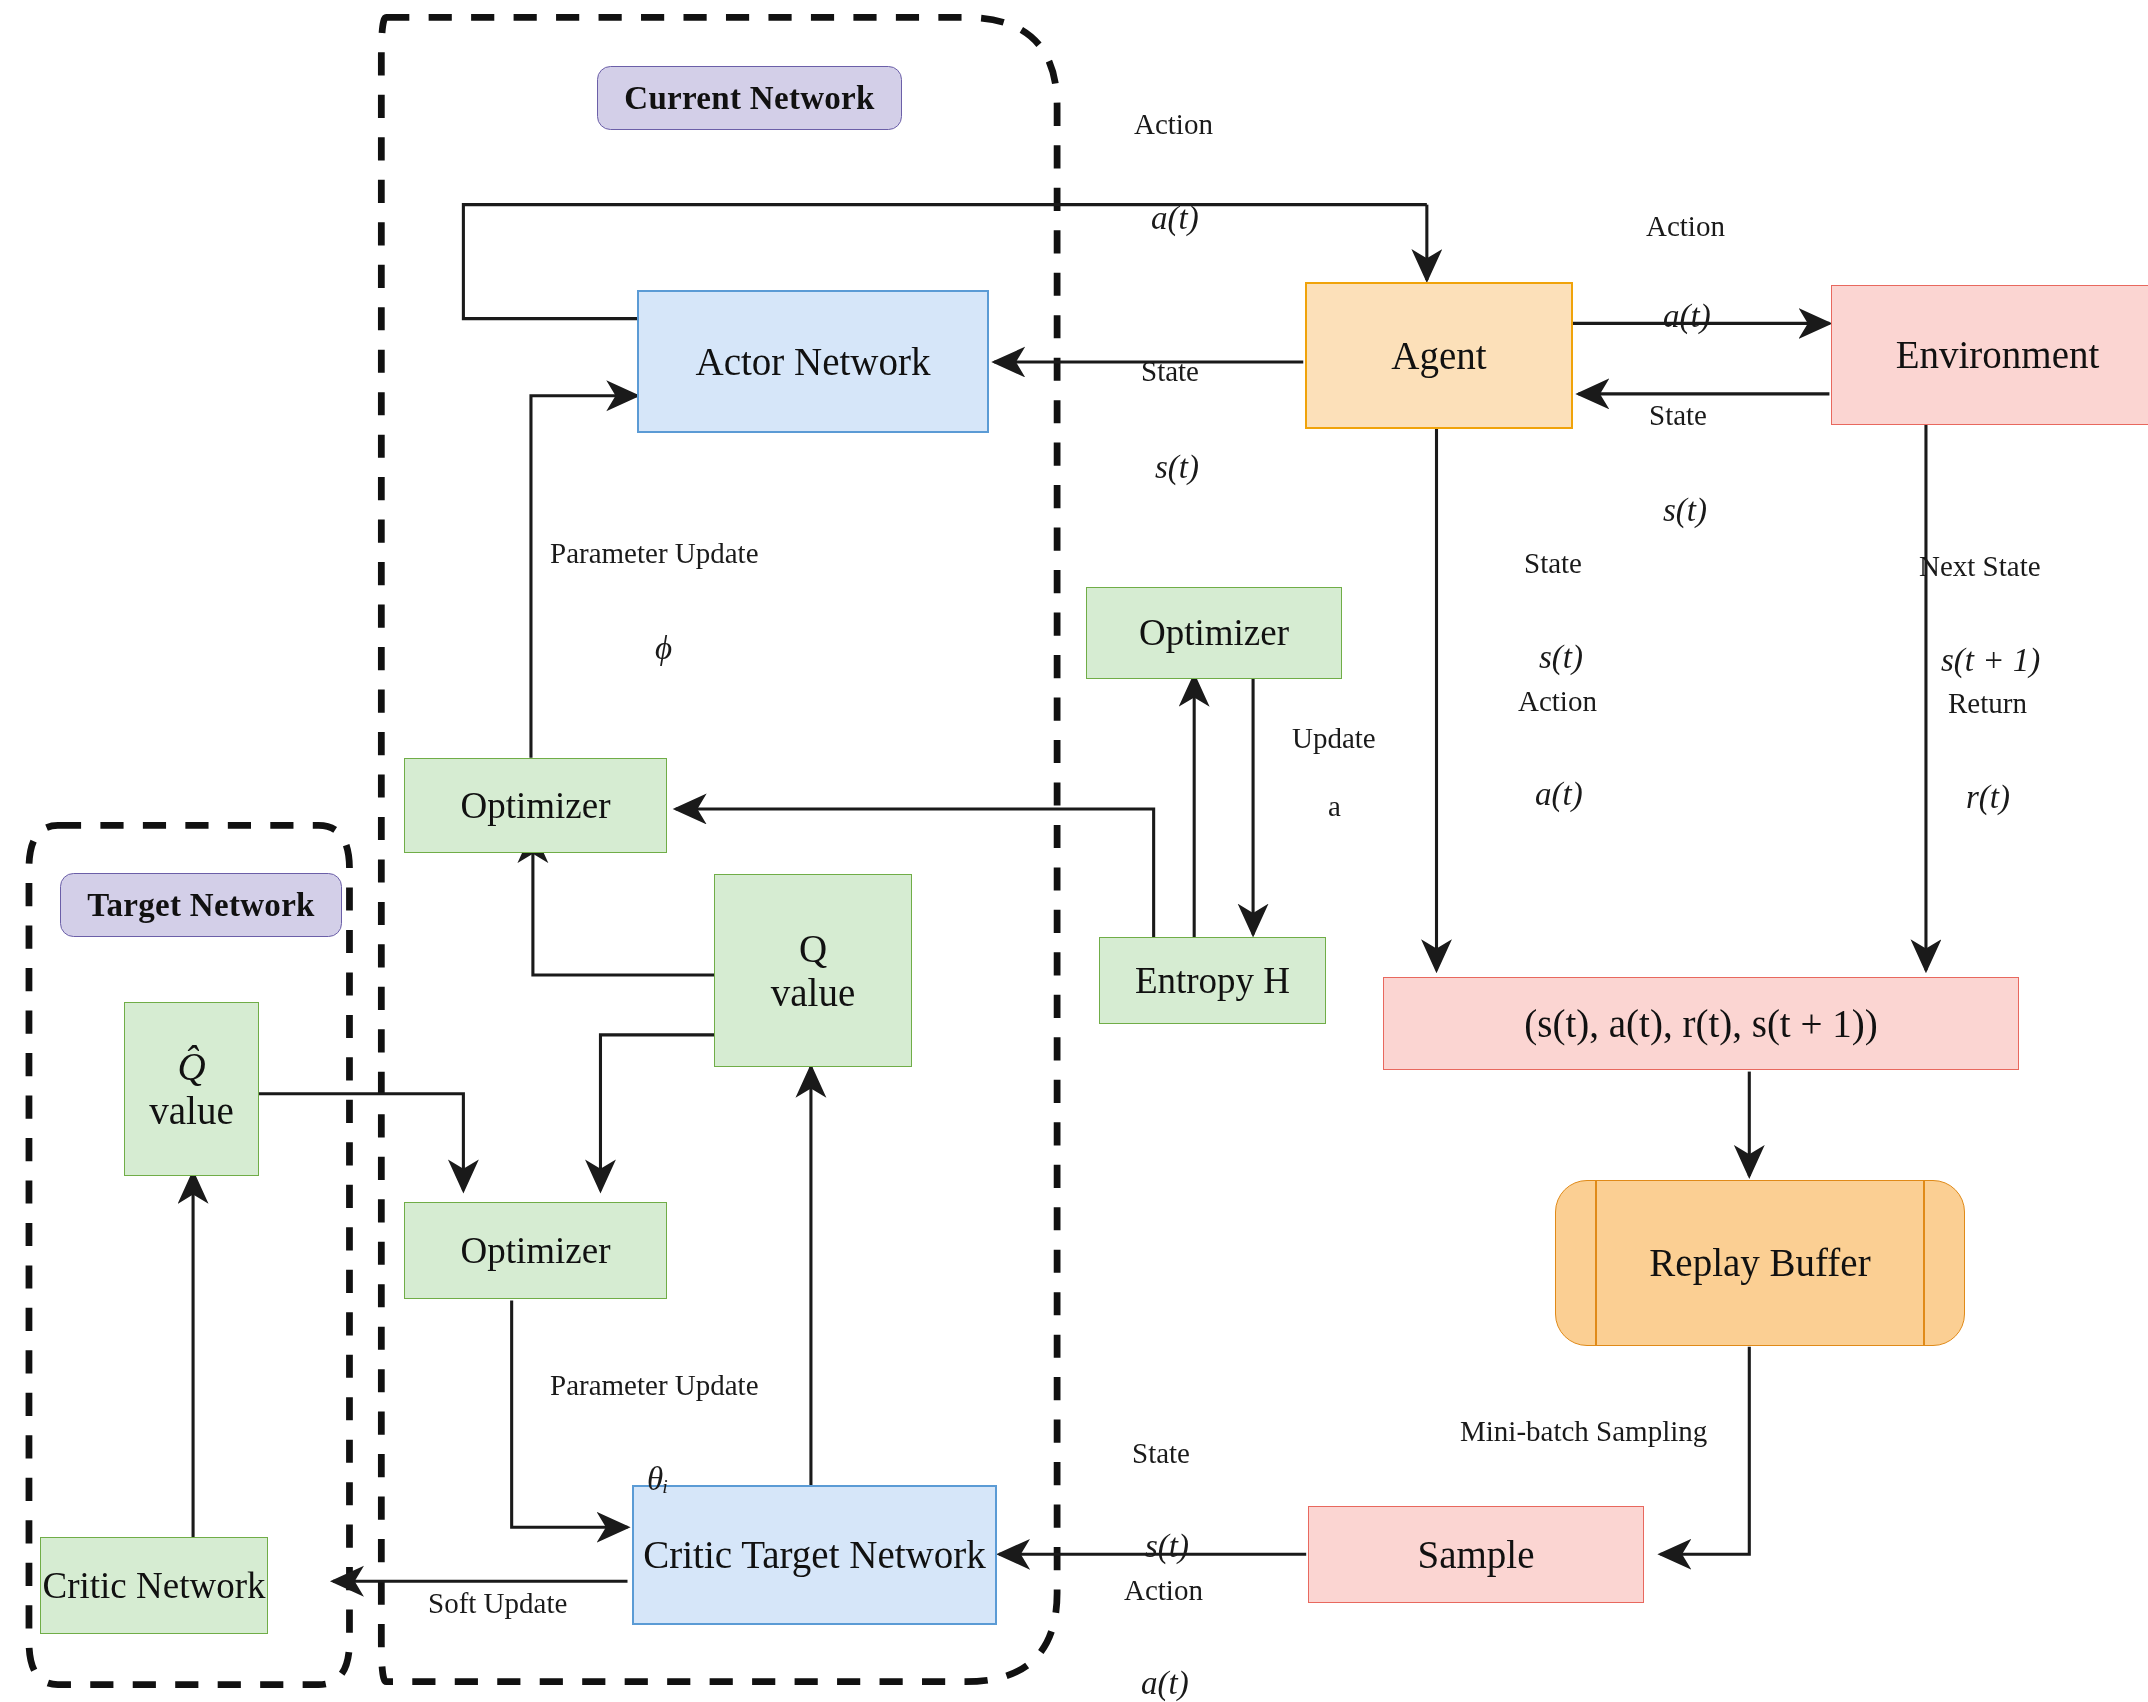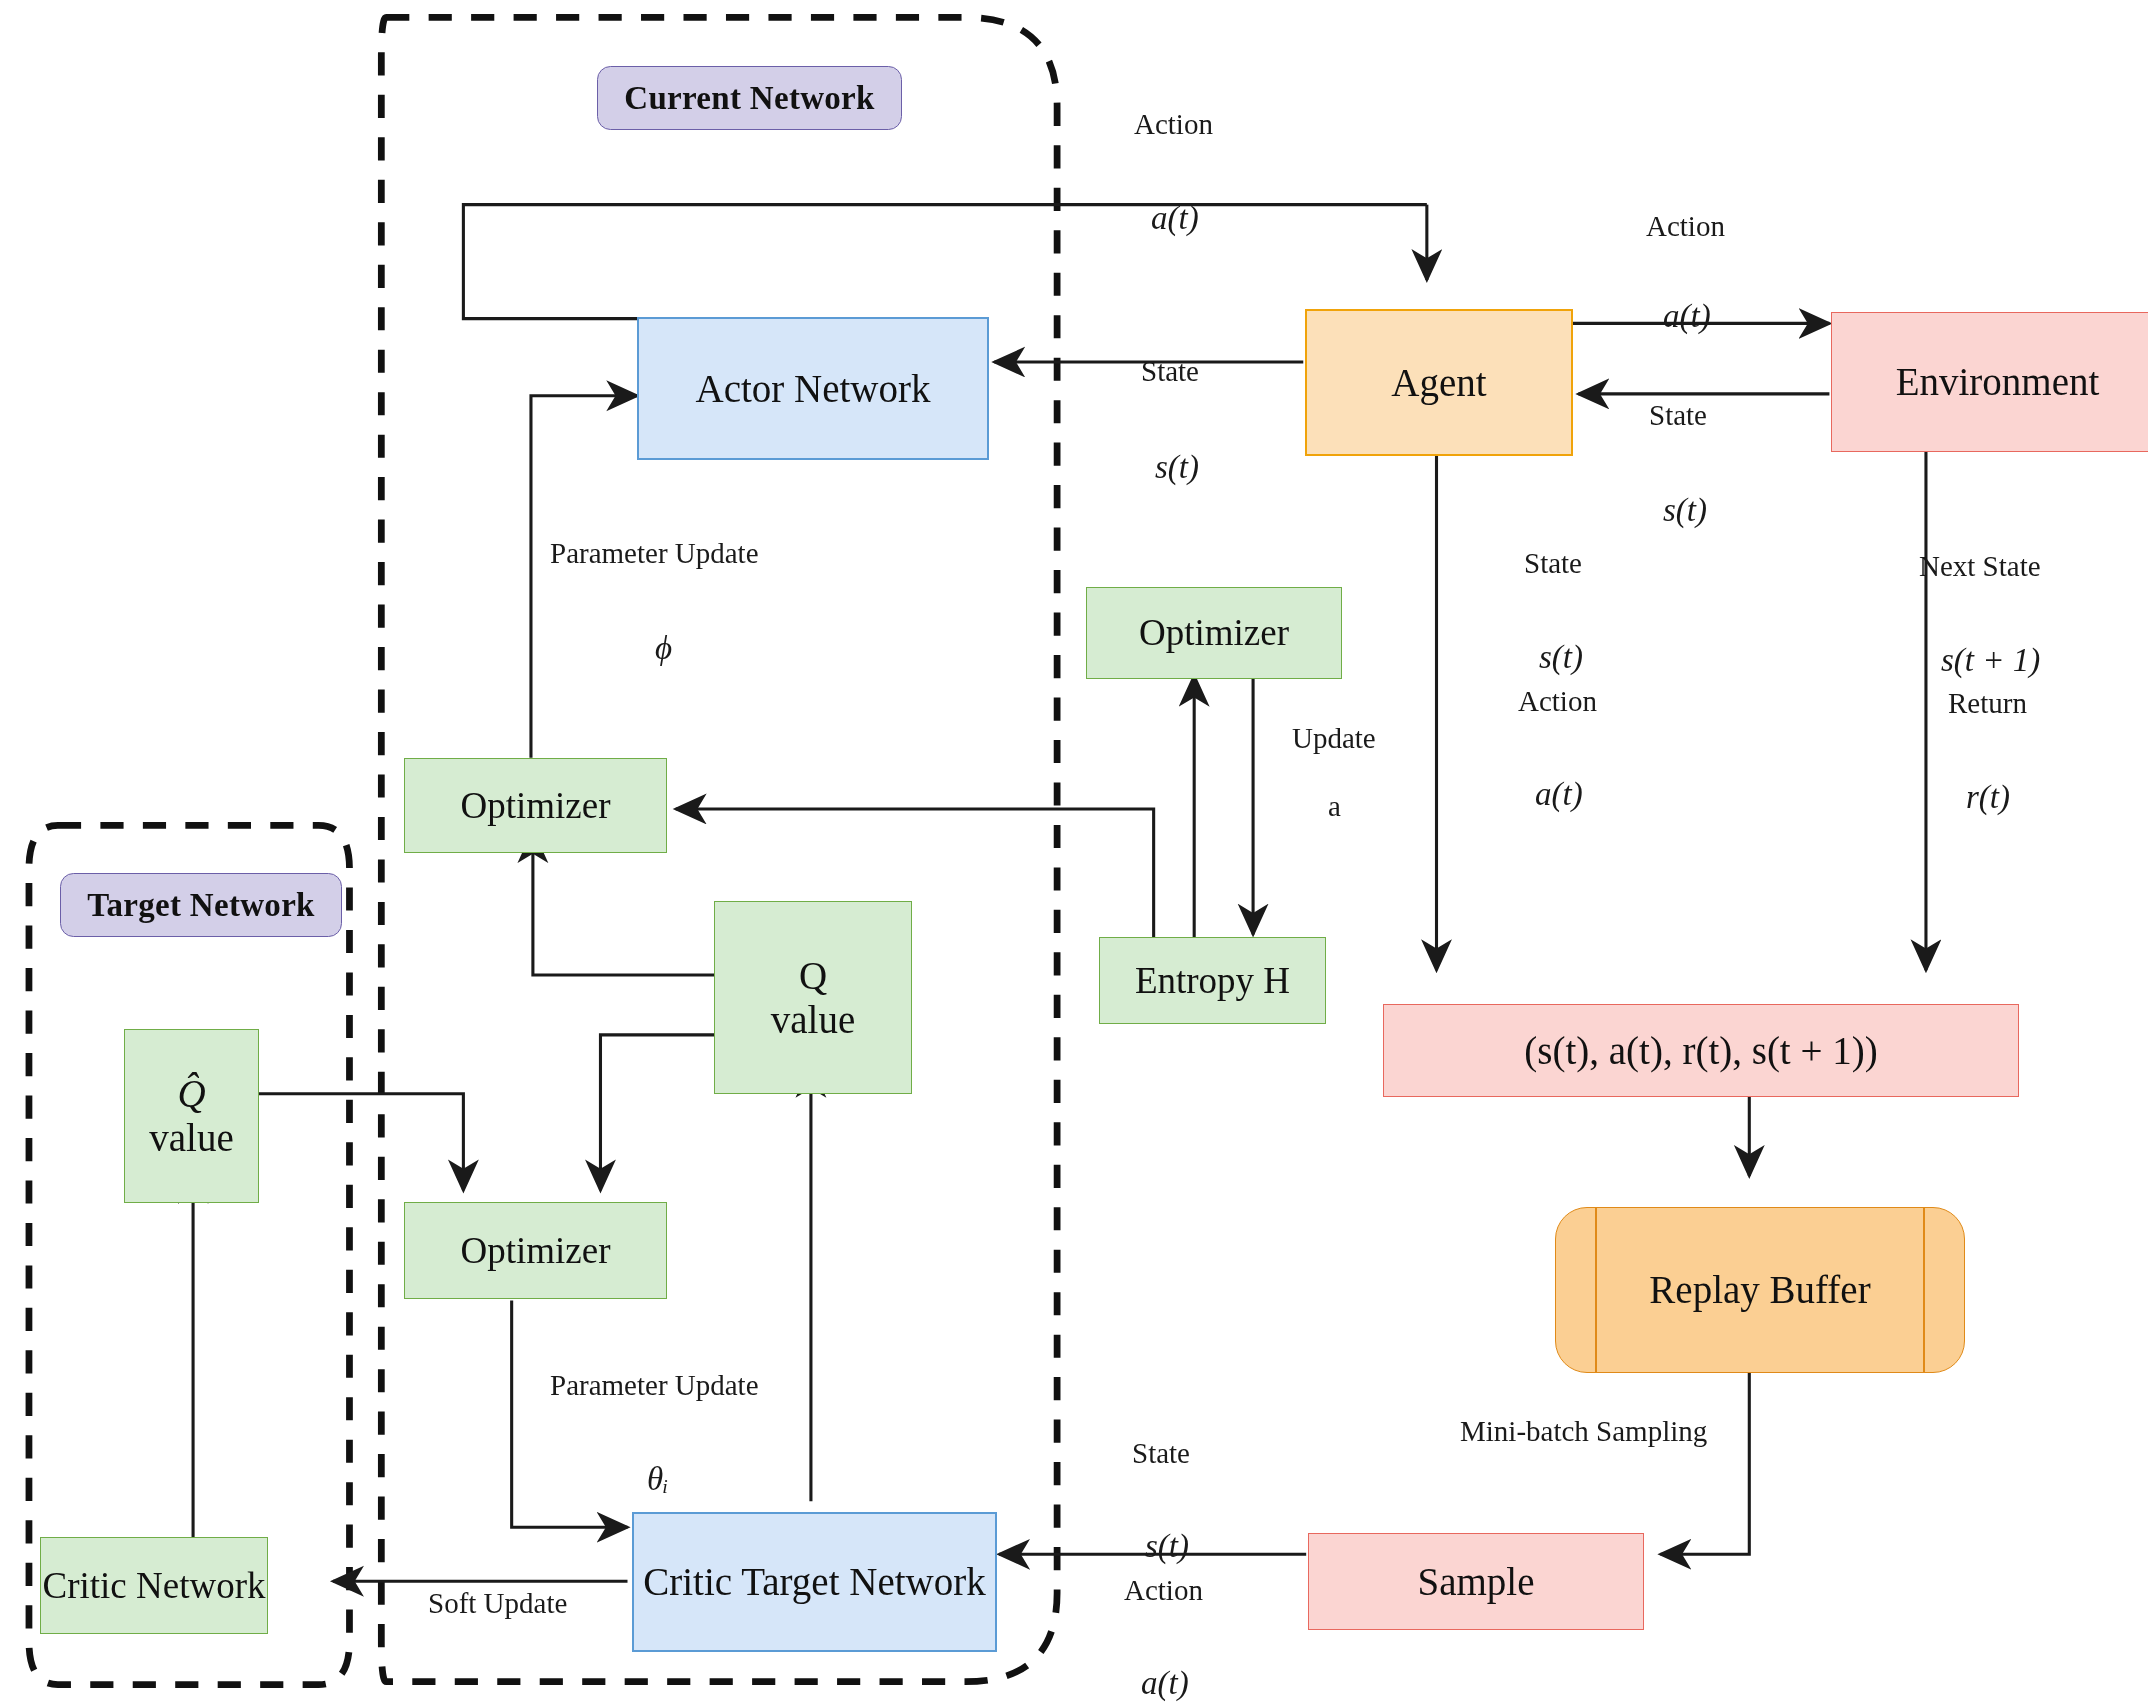--- a/index.html
+++ b/index.html
@@ -17,21 +17,21 @@
   .n-red{background:#fbd5d2;border:1.9px solid #e8685e;color:#111;}
   .n-buffer{background:#fbcf93;border:1.9px solid #e08a18;color:#111;}
   .n-badge{background:#d3cfe8;border:1.9px solid #6b5fa8;border-radius:13.5px;
            font-weight:bold;font-size:33px;letter-spacing:0.3px;}
 
   .lbl{position:absolute;font-size:29px;color:#1a1a1a;white-space:nowrap;}
   .lbl.it{font-style:italic;font-family:"Liberation Serif",serif;}
 
   .buf-bar{position:absolute;top:0;bottom:0;width:1.9px;background:#e08a18;}
 
-  .fz40{font-size:39px;margin-top:27px;}
+  .fz40{font-size:39px;}
   .fz38{font-size:37px;}
   .fz34{font-size:33px;margin-top:24px;}
   .fz30{font-size:29px;}
   .two-line{flex-direction:column;}
 </style>
 </head>
 <body>
 
 <div id="stage">
 

